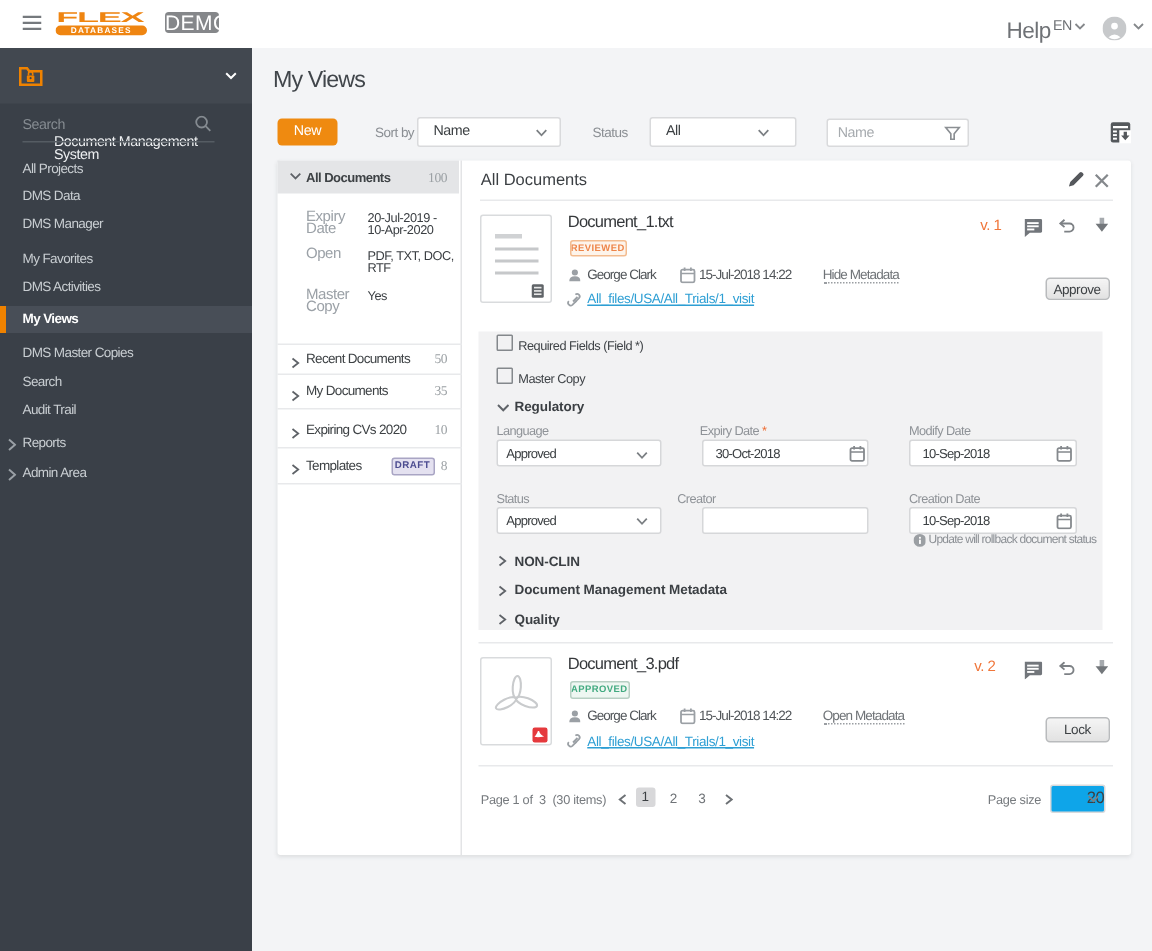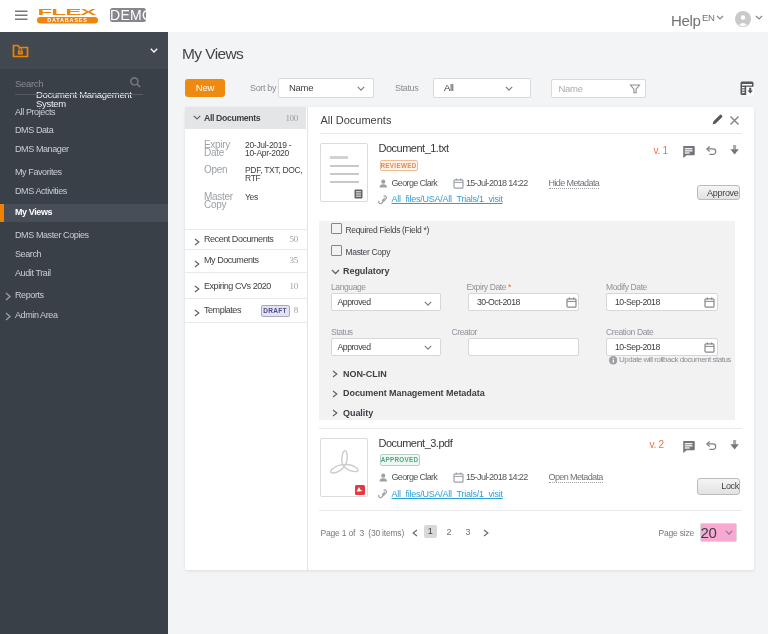--- a/index.html
+++ b/index.html
@@ -32,21 +32,21 @@
 .vcount { position:absolute; color:#9ba0a4; font-size:9px; letter-spacing:-0.3px;font-family:Liberation Serif, serif; }
 .vborder { position:absolute; left:0; width:123.5px; height:1px; background:#e8e9eb; }
 .dlabel { position:absolute; left:19.5px; font-size:10px; letter-spacing:-0.3px; color:#9ba1a7; line-height:8.4px; }
 .dvalue { position:absolute; left:60.5px; font-size:8.5px; letter-spacing:-0.3px; color:#3a3e42; line-height:8.4px; }
 
 .doc-title { position:absolute; font-size:11px; letter-spacing:-0.5px; color:#35383b; }
 .meta-label { position:absolute; font-size:8.5px; letter-spacing:-0.4px; color:#8e9297; }
 .finput { position:absolute; height:17.5px; background:#fff; border:1px solid #d6d7d9; border-radius:2px; font-size:8.7px; letter-spacing:-0.5px; color:#3c4043; line-height:16px; padding-left:5.5px; }
 .sect { position:absolute; font-size:9px; letter-spacing:-0.05px; font-weight:bold; color:#3b3f43; }
 .badge { position:absolute; border-radius:2px; font-size:6.3px; font-weight:bold; letter-spacing:.3px; text-align:center; overflow:hidden; }
-.gbtn { position:absolute; width:43px; background:linear-gradient(#f5f5f5,#e2e2e2); border:1px solid #b9bbbd; border-radius:3px; color:#3e4245; font-size:9px; letter-spacing:-0.3px; text-align:right; }
+.gbtn { position:absolute; width:43px; background:linear-gradient(#f5f5f5,#e2e2e2); border:1px solid #b9bbbd; border-radius:3px; color:#3e4245; font-size:9px; letter-spacing:-0.3px; text-align:center; }
 .mtext { position:absolute; font-size:9px; letter-spacing:-0.65px; color:#515559; }
 .blink { position:absolute; font-size:9px; letter-spacing:-0.25px; color:#2e9fd4;text-decoration:underline; }
 .dotted { position:absolute; font-size:9px; letter-spacing:-0.6px; color:#6f7377; border-bottom:1px dotted #9a9ea2; }
 .vers { position:absolute; font-size:10px; letter-spacing:-0.3px; color:#f0763a; }
 .chk { position:absolute; width:11.5px; height:11.5px; border:1.2px solid #84888c; border-radius:1px; }
 </style>
 </head>
 <body>
 
 <div id="topbar">
@@ -373,17 +373,17 @@
   <svg class="abs" style="left:227px;top:422.5px" width="6" height="8" viewBox="0 0 6 8">
       <path d="M5 1 L1.2 4 L5 7" stroke="#6d7175" stroke-width="1.3" fill="none"></path>
     </svg>
   <div class="abs" style="left:239px;top:418px;width:13px;height:13.5px;background:#d8d8da;border-radius:2px;font-size:9px;color:#3c4043;text-align:center;line-height:13.5px">1</div>
   <div class="abs" style="left:262px;top:420.5px;font-size:9px;color:#6f7377">2</div>
   <div class="abs" style="left:281px;top:420.5px;font-size:9px;color:#6f7377">3</div>
   <svg class="abs" style="left:298px;top:422.5px" width="6" height="8" viewBox="0 0 6 8">
       <path d="M1 1 L4.8 4 L1 7" stroke="#6d7175" stroke-width="1.3" fill="none"></path>
     </svg>
   <div class="abs" style="left:474px;top:421px;font-size:8.5px;letter-spacing:-0.2px;color:#75797d">Page size</div>
-  <div class="abs" style="left:515px;top:416px;width:37px;height:19px;background:#f9a8d4;border:1px solid #d9dadc;border-radius:2px;font-size:15px;color:#3c4043;line-height:17.5px;padding-left:0">20</div>
+  <div class="abs" style="left:515px;top:416px;width:37px;height:19px;background:#0ea5e9;border:1px solid #d9dadc;border-radius:2px;font-size:11px;color:#3c4043;line-height:17.5px;padding-left:24px">20</div>
   <svg class="abs" style="left:540.5px;top:423.5px" width="8" height="6" viewBox="0 0 8 6">
       <path d="M0.8 0.8 L4 4.2 L7.2 0.8" stroke="#7c8084" stroke-width="1.2" fill="none"></path>
     </svg>
 </div>
 
 </body></html>

